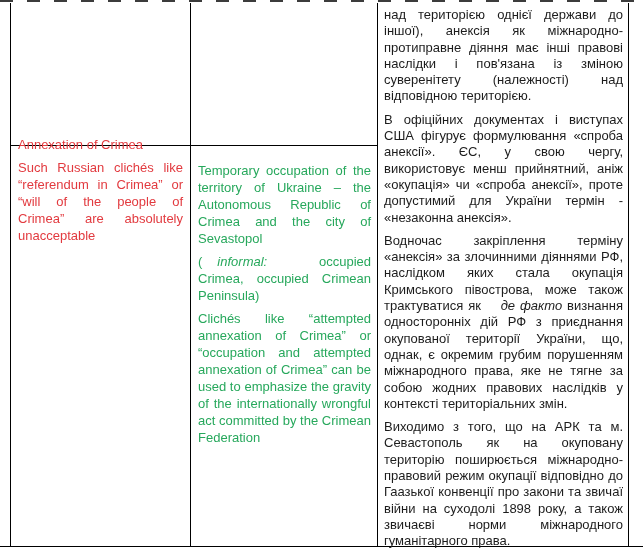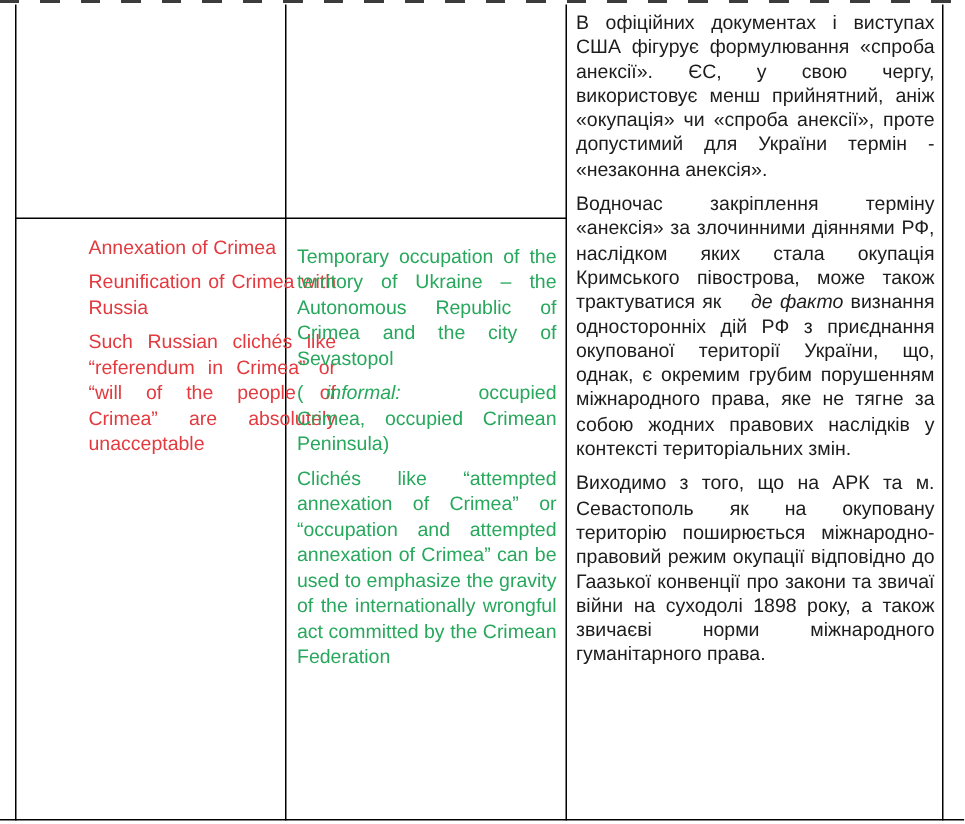--- a/index.html
+++ b/index.html
@@ -14,22 +14,22 @@
   .divider{left:10px;top:145px;width:368px;}
   .bottom{left:0;top:546px;width:643px;}
   .top-edge{
     position:absolute;left:0;top:0;width:643px;height:2px;
     background:repeating-linear-gradient(90deg,#3c3c3c 0 13px,transparent 13px 27px);
   }
   
   .cell{position:absolute;box-sizing:border-box;text-align:justify;font-size:13px;}
   .cell p{margin:0 0 6px 0;}
   .red{
-    left:11px;top:150px;width:179px;padding:6px 7px 0 7px;
-    color:#e23a3f;line-height:17px;margin-left:41px;
+    left:11px;top:130px;width:179px;padding:6px 7px 0 7px;
+    color:#e23a3f;line-height:17px;
   }
   .green{
     left:191px;top:156px;width:186px;padding:6px 6px 0 7px;
     color:#27a85c;line-height:17px;
   }
   .black{
     left:378px;top:3px;width:250px;padding:4px 5px 0 6px;
     color:#1c1c1c;line-height:16.3px;
   }
   .black p{margin:0 0 7px 0;}
@@ -44,35 +44,35 @@
   <div class="top-edge"></div>
   <div class="vline v1"></div>
   <div class="vline v2"></div>
   <div class="vline v3"></div>
   <div class="vline v4"></div>
   <div class="hline divider"></div>
   <div class="hline bottom"></div>
 
   <div class="cell red">
     <p>Annexation of Crimea</p>
-    <p>Reunification of Crimea with Russia</p>
     <p>Such Russian clichés like “referendum in Crimea” or “will of the people of Crimea” are absolutely unacceptable</p>
   </div>
 
   <div class="cell green">
     <p>Temporary occupation of the territory of Ukraine – the Autonomous Republic of Crimea and the city of Sevastopol</p>
     <p>
       <span>(</span><span class="seg-italic">informal:</span><span> occupied Crimea, occupied Crimean Peninsula)</span>
     </p>
     <p>
       <span>Clichés like </span><span class="seg-bold">“attempted annexation of Crimea”</span><span> or “occupation and attempted annexation of Crimea” can be used to emphasize the gravity of the internationally wrongful act committed by the Crimean Federation</span>
     </p>
   </div>
 
   <div class="cell black">
+    <p>над територією однієї держави до іншої), анексія як міжнародно-протиправне діяння має інші правові наслідки і пов'язана із зміною суверенітету (належності) над відповідною територією.</p>
     <p>В офіційних документах і виступах США фігурує формулювання «спроба анексії». ЄС, у свою чергу, використовує менш прийнятний, аніж «окупація» чи «спроба анексії», проте допустимий для України термін - «незаконна анексія».</p>
     <p>
       <span>Водночас закріплення терміну «анексія» за злочинними діяннями РФ, наслідком яких стала окупація Кримського півострова, може також трактуватися як </span><span class="seg-italic">де факто</span><span> визнання односторонніх дій РФ з приєднання окупованої території України, що, однак, є окремим грубим порушенням міжнародного права, яке не тягне за собою жодних правових наслідків у контексті територіальних змін.</span>
     </p>
     <p>Виходимо з того, що на АРК та м. Севастополь як на окуповану територію поширюється міжнародно-правовий режим окупації відповідно до Гаазької конвенції про закони та звичаї війни на суходолі 1898 року, а також звичаєві норми міжнародного гуманітарного права.</p>
   </div>
 
 </div>
 
 </body></html>

